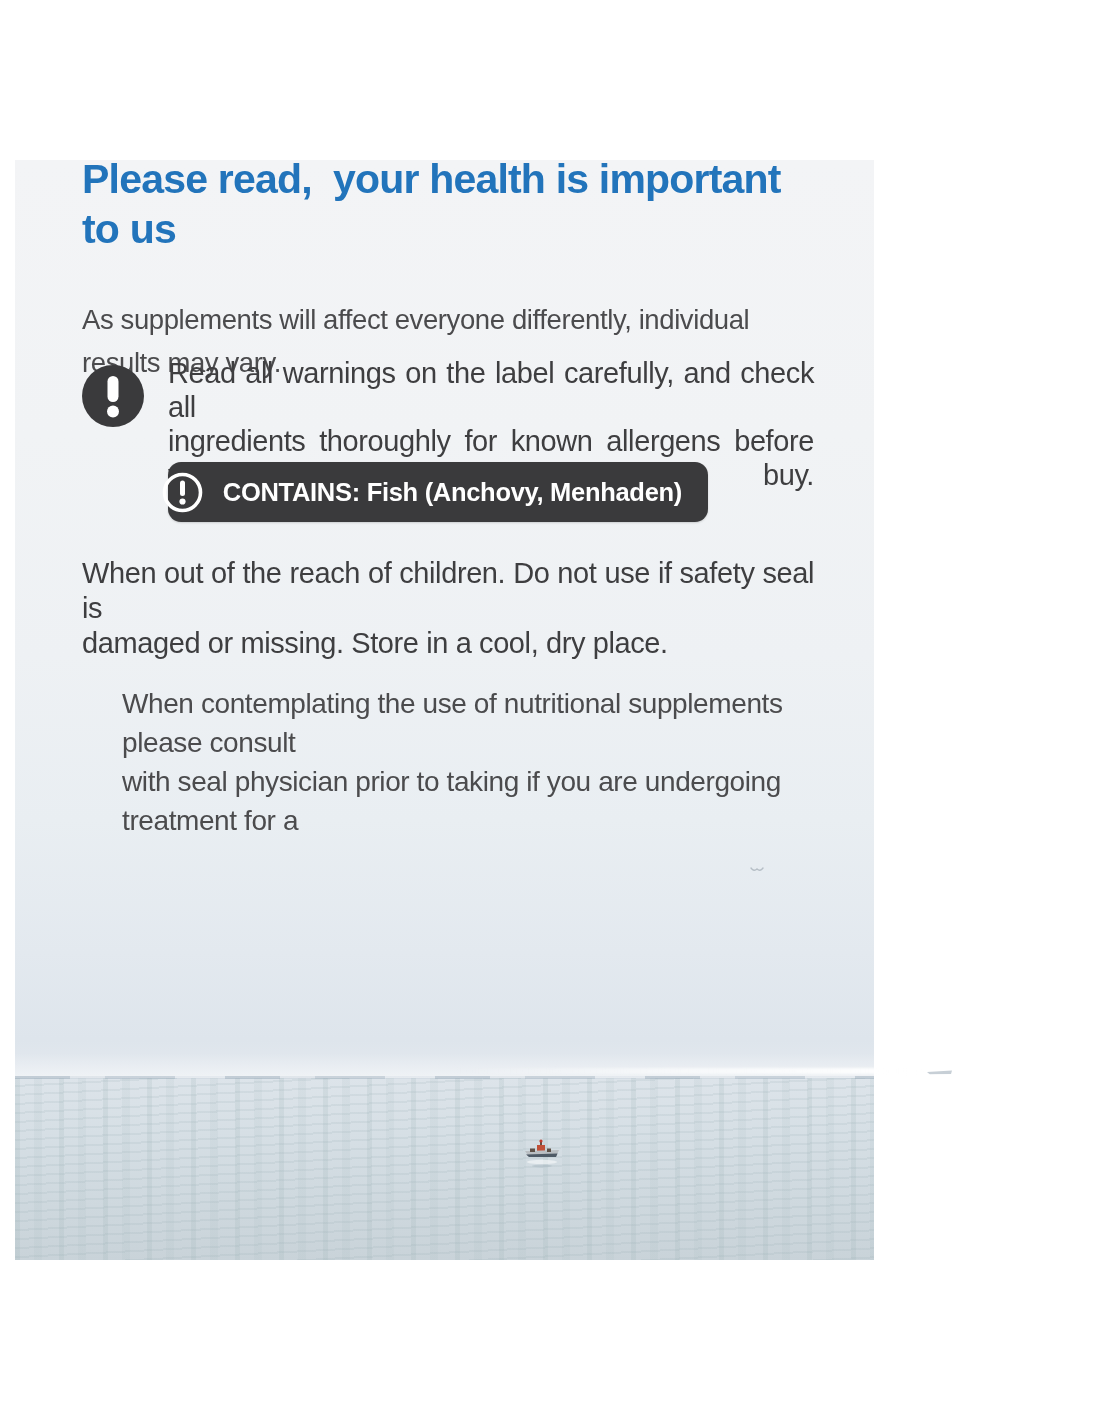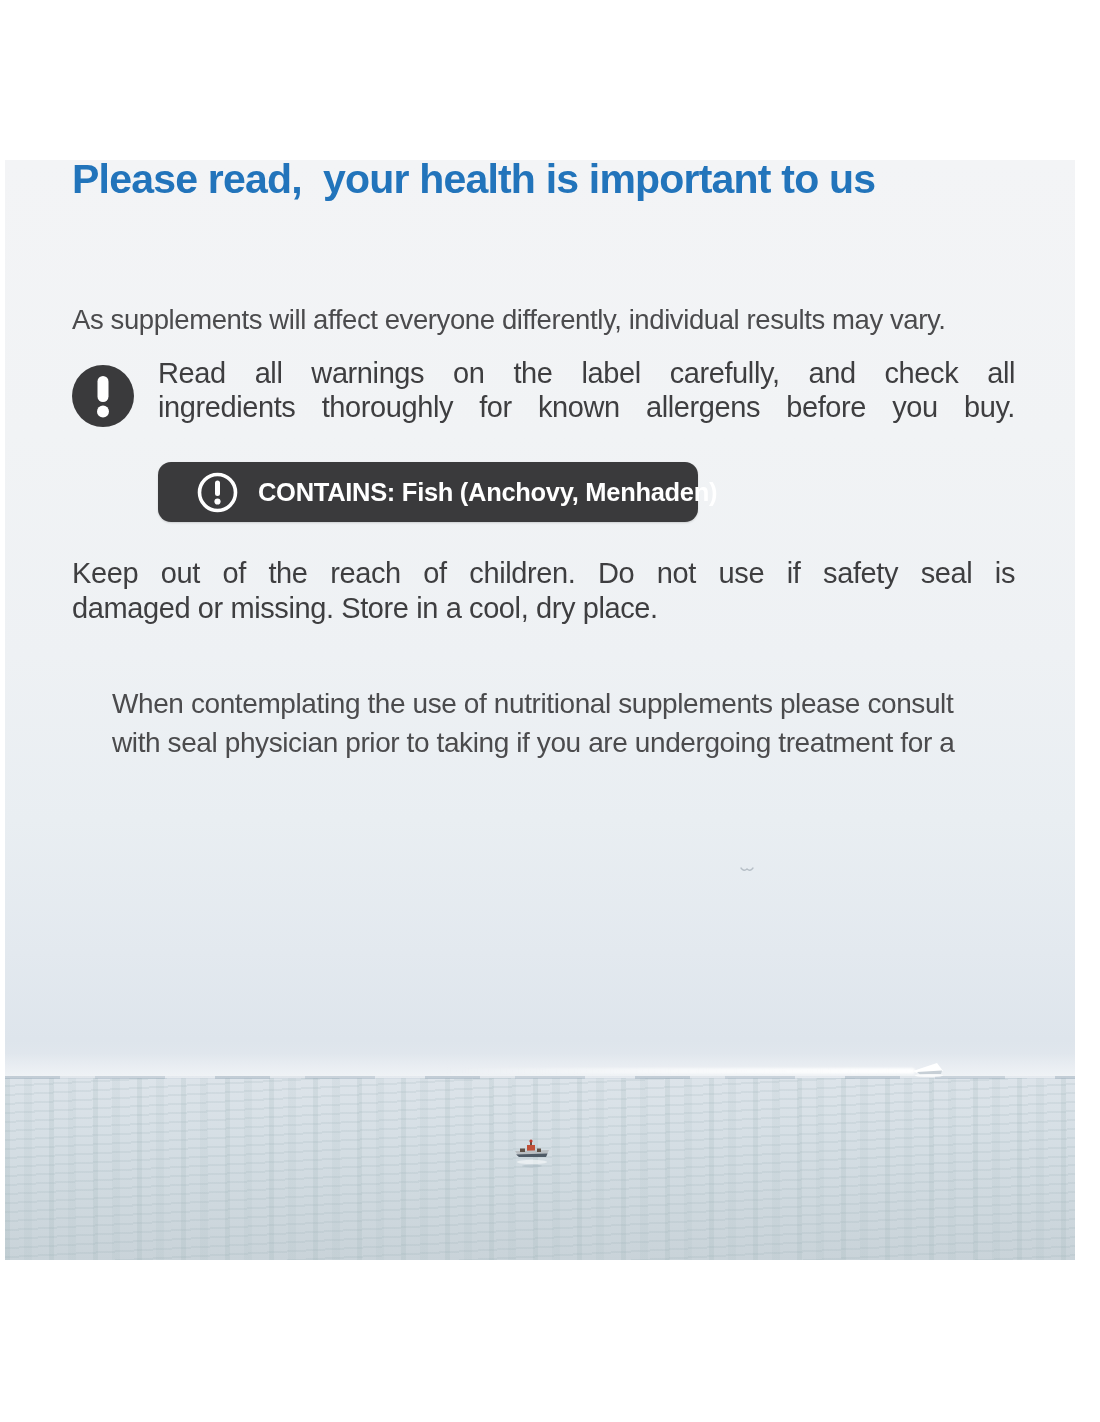--- a/index.html
+++ b/index.html
@@ -5,21 +5,21 @@
   html,body{margin:0;padding:0;background:#ffffff;}
   #page{
     position:relative;
     width:1100px;height:1422px;
     background:#ffffff;
     overflow:hidden;
     font-family:"Liberation Sans", sans-serif;
   }
   
   .card{
-    position:absolute;left:5px;top:160px;width:1070px;height:1100px;
+    position:absolute;left:15px;top:160px;width:859px;height:1100px;
     background:linear-gradient(180deg,
       #f3f4f6 0%,
       #f1f3f5 25%,
       #eef1f4 45%,
       #e9eef2 60%,
       #e3e9ef 72%,
       #dee5ec 80%,
       #e4e9ef 83.4%);
   }
   .sea{
@@ -64,22 +64,23 @@
     font-size:29px;line-height:34px;font-weight:400;
     color:#3e3e40;letter-spacing:-0.4px;
   }
   .warn-text{top:196px;left:153px;}
   .warn-text .bold-line{line-height:34px;}
   .justify{text-align:justify;text-align-last:justify;}
   .warn-icon{position:absolute;left:67px;top:205px;width:62px;height:62px;}
   .allergen-box{
     position:absolute;left:153px;top:302px;width:540px;height:60px;
     background:#3a3a3c;border-radius:13px;
-    display:flex;align-items:center;padding:0 38px;box-sizing:border-box;gap:19px;
+    display:flex;align-items:center;padding:0 26px;box-sizing:border-box;gap:19px;
     box-shadow:0 1px 2px rgba(0,0,0,0.15);
+    justify-content:flex-end;
   }
   .allergen-label{
     color:#ffffff;font-size:25.5px;font-weight:700;letter-spacing:-0.3px;white-space:nowrap;
   }
   .storage{top:396px;}
   .storage .bold-line{line-height:35px;}
   .caution-h{top:490px;font-size:29px;line-height:36px;font-weight:700;color:#3e3e40;letter-spacing:-0.2px;}
   .p3{top:524px;}
   .p3 .body-line{font-size:28px;line-height:39px;margin-left:40px;}
 </style>
@@ -113,21 +114,21 @@
         <svg width="43" height="43" viewBox="0 0 43 43">
           <circle cx="21.5" cy="21.5" r="18" fill="none" stroke="#ffffff" stroke-width="3.6"></circle>
           <rect x="19" y="9.5" width="5" height="15.5" rx="2.5" fill="#ffffff"></rect>
           <circle cx="21.5" cy="30.5" r="3.1" fill="#ffffff"></circle>
         </svg>
       </span>
       <span class="allergen-label">CONTAINS: Fish (Anchovy, Menhaden)</span>
     </div>
 
     <div class="tx storage">
-      <div class="bold-line justify">Keep out of the reach of children. Do not use if safety seal is</div>
+      <div class="bold-line justify">When out of the reach of children. Do not use if safety seal is</div>
       <div class="bold-line">damaged or missing. Store in a cool, dry place.</div>
     </div>
 
     <div class="tx p3">
       <div class="body-line">When contemplating the use of nutritional supplements please consult</div>
       <div class="body-line">with seal physician prior to taking if you are undergoing treatment for a</div>
     </div>
 
     <div class="haze"></div>
     <div class="sea"></div>

